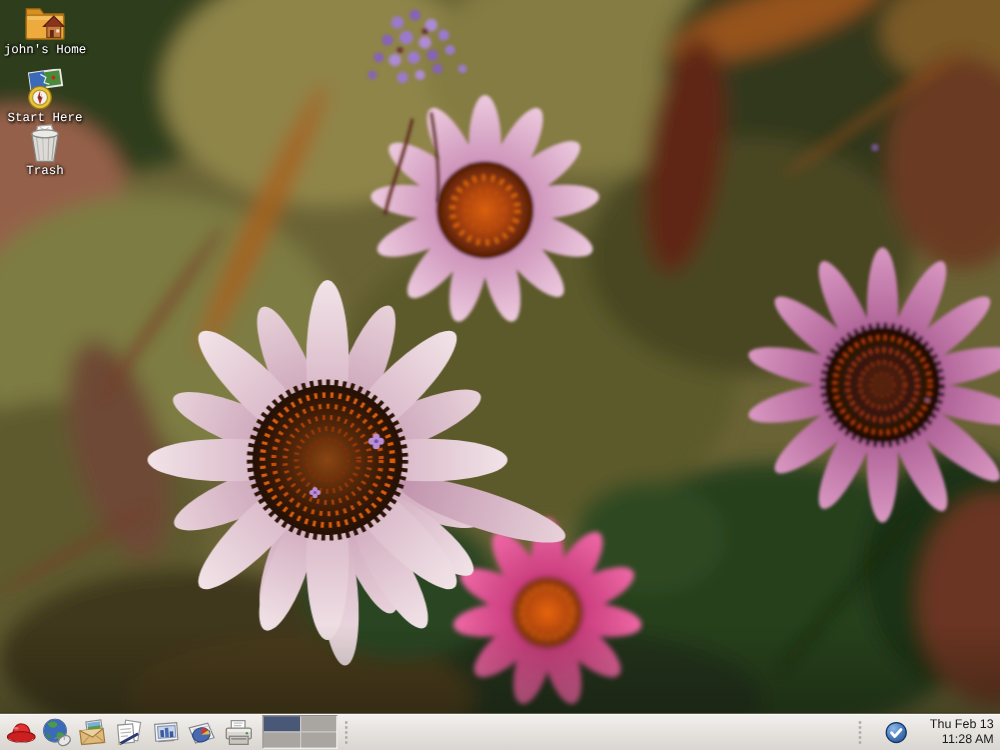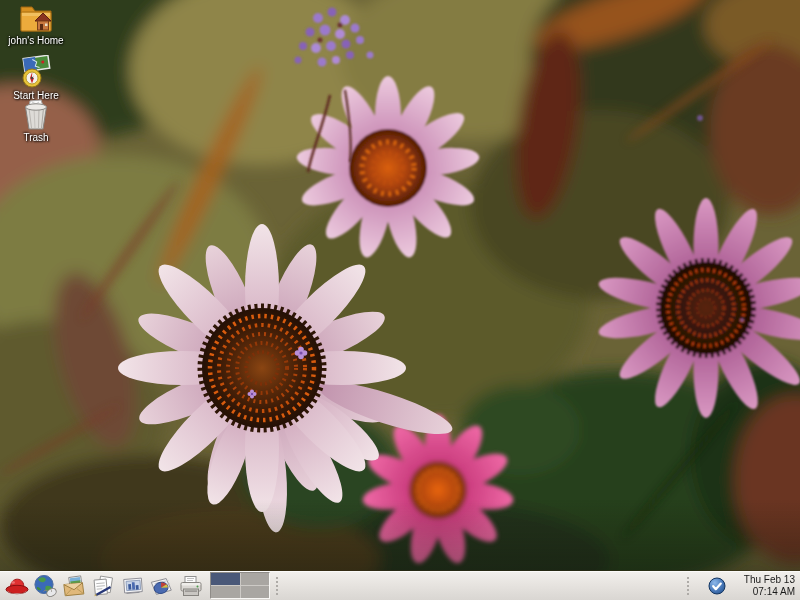--- a/index.html
+++ b/index.html
@@ -8,21 +8,21 @@
 
   
   .desktop{position:absolute;left:0;top:0;width:800px;height:571px;overflow:hidden;}
   .wallpaper{position:absolute;left:0;top:0;}
 
   
   .desk-icon{position:absolute;display:flex;flex-direction:column;align-items:center;
              cursor:default;user-select:none;}
   .desk-icon .lbl{font-size:10px;color:var(--desktop-label-text,#fff);margin-top:1px;
              text-shadow:1px 1px 2px rgba(0,0,0,.95),-1px -1px 2px rgba(0,0,0,.55),0 0 3px rgba(0,0,0,.8);
-             white-space:nowrap;}
+             white-space:nowrap;font-family:Liberation Mono, monospace;}
   .di-home{left:0;top:3;width:72px;}
   .di-start{left:2;top:55px;width:68px;left:2px;}
   .di-trash{left:6px;top:99px;width:60px;}
 
   
   .panel{position:absolute;left:0;top:571px;width:800px;height:29px;
          background:linear-gradient(to bottom,#f2f0ed 0%,#e7e4e0 45%,#d9d6d2 100%);
          box-shadow:inset 0 1px 0 #fbfaf9, 0 -1px 0 rgba(50,45,20,.45);
          display:flex;align-items:center;justify-content:space-between;}
   .panel-left{display:flex;align-items:center;gap:3px;padding-left:4px;height:100%;}
@@ -443,16 +443,16 @@
               <stop offset=".55" stop-color="#4878b8"></stop>
               <stop offset="1" stop-color="#1e4a86"></stop>
           </radialGradient>
         </defs>
         <circle cx="9" cy="9" r="8" fill="url(#ng)" stroke="#123460"></circle>
         <path d="M5.2 9.2 l2.6 3 l5-5.6" stroke="#ffffff" stroke-width="2.2" fill="none" stroke-linecap="round" stroke-linejoin="round"></path>
       </svg>
     </button>
     <div class="clock">
       <span>Thu Feb 13</span>
-      <span>07:14 AM</span>
+      <span>11:28 AM</span>
     </div>
   </div>
 </div>
 
 </body></html>

